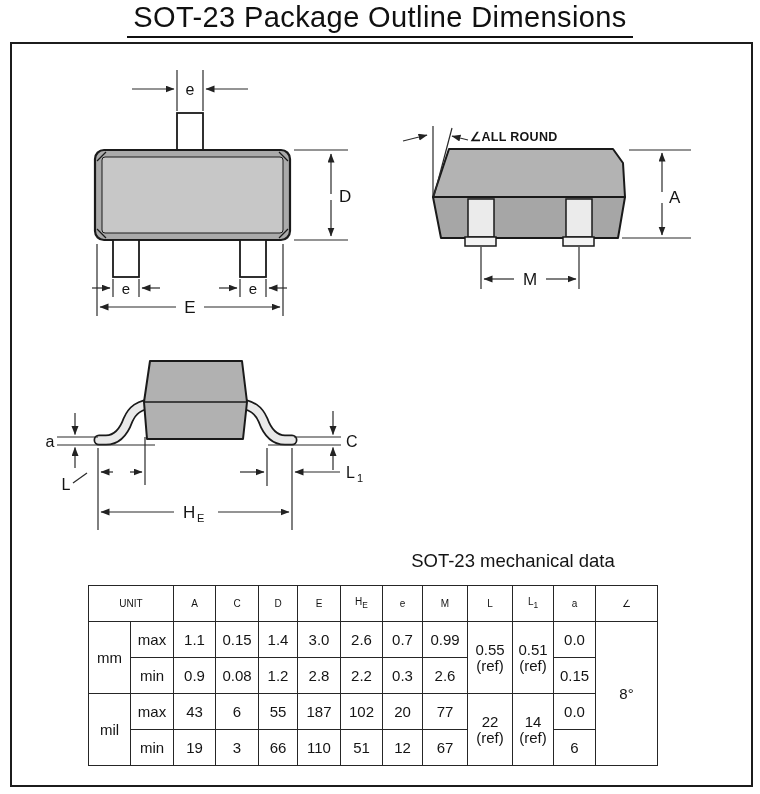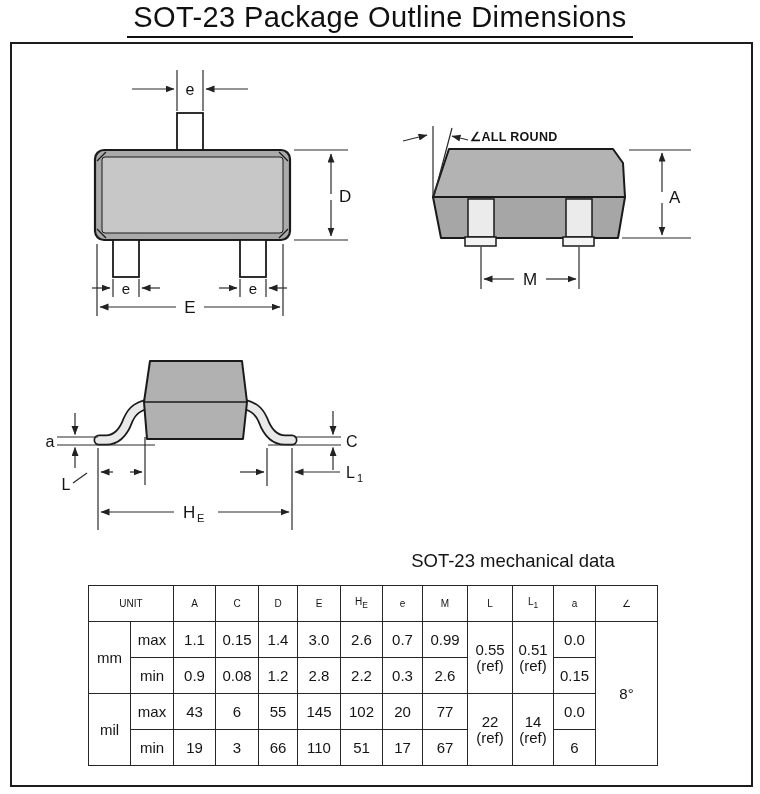--- a/index.html
+++ b/index.html
@@ -227,41 +227,41 @@
       <td>0.3</td>
       <td>2.6</td>
       <td>0.15</td>
     </tr>
     <tr>
       <td rowspan="2">mil</td>
       <td>max</td>
       <td>43</td>
       <td>6</td>
       <td>55</td>
-      <td>145</td>
+      <td>187</td>
       <td>102</td>
       <td>20</td>
       <td>77</td>
       <td rowspan="2">
         <div>22</div>
             <div>(ref)</div>
       </td>
       <td rowspan="2">
         <div>14</div>
             <div>(ref)</div>
       </td>
       <td>0.0</td>
     </tr>
     <tr>
       <td>min</td>
       <td>19</td>
       <td>3</td>
       <td>66</td>
       <td>110</td>
       <td>51</td>
-      <td>17</td>
+      <td>12</td>
       <td>67</td>
       <td>6</td>
     </tr>
     </tbody>
   </table>
 
 </div>
 
 </body></html>

